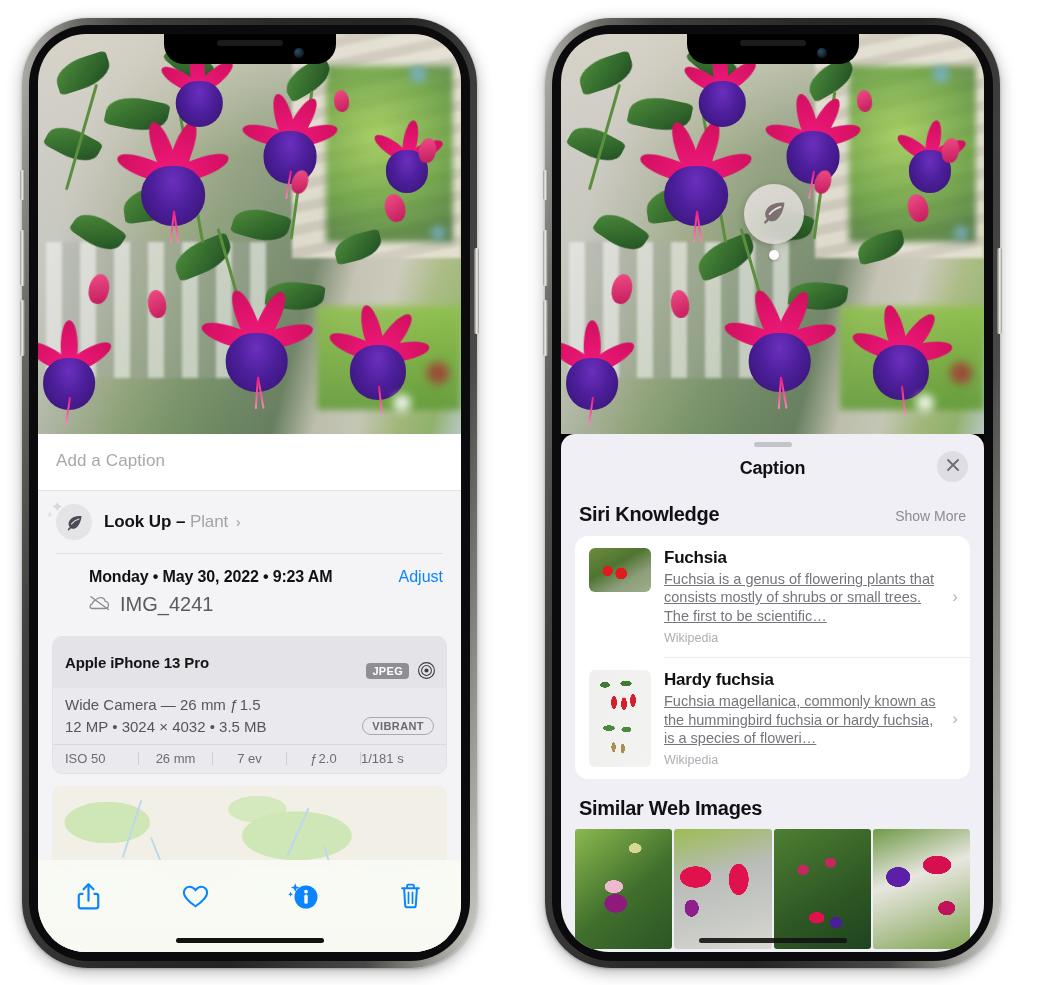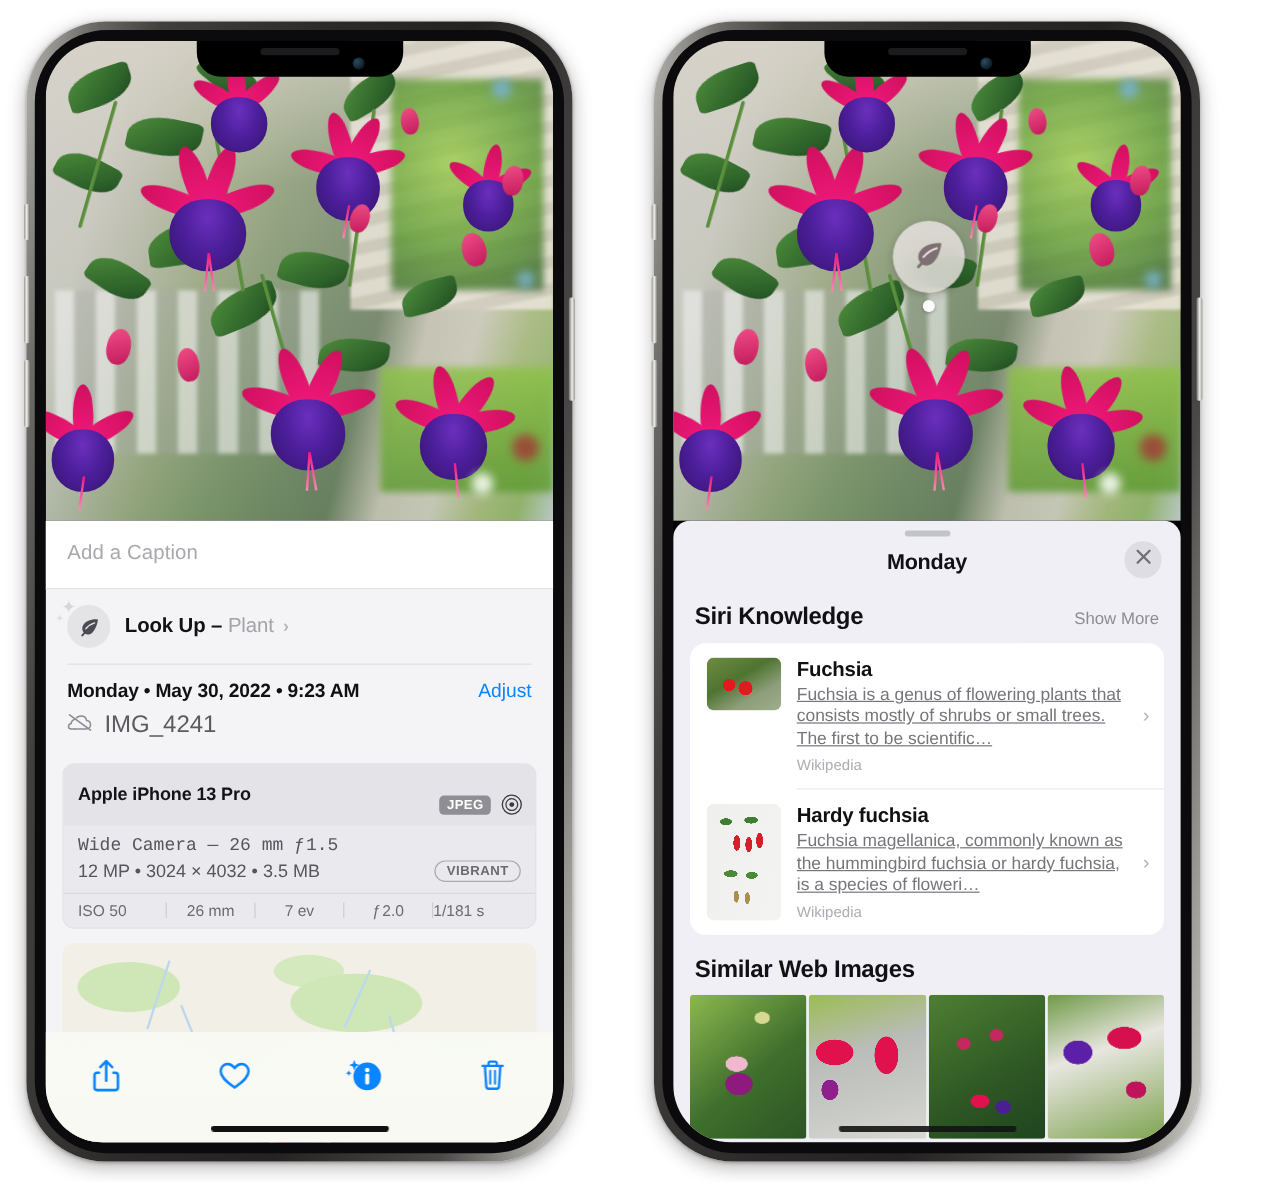--- a/index.html
+++ b/index.html
@@ -155,21 +155,21 @@
   .spark {
     position:absolute; left:-5px; top:-5px; width:16px; height:16px;
     color:#d7d7db; font-size:15px; line-height:16px;
   }
   .spark2 { position:absolute; left:-10px; top:6px; width:9px; height:9px; color:#e0e0e4; font-size:9px; }
   .lookup-text { font-size:17px; font-weight:700; color:#121214; letter-spacing:-.1px; }
   .lookup-text .muted { font-weight:400; color:#a3a3a9; }
   .chev { color:#b6b6bb; font-size:15px; margin-left:3px; }
   .divider { height:1px; background:#e0e0e3; margin:0 18px; }
 
-  .date-block { padding:14px 18px 4px 18px; }
+  .date-block { padding:14px 18px 4px 18px;margin-left:33px; }
   .date-line { display:flex; align-items:baseline; justify-content:space-between; }
   .date-text { font-size:16px; font-weight:700; color:#111113; letter-spacing:-.15px; }
   .adjust { font-size:16px; color:#0a84ff; }
   .file-line { display:flex; align-items:center; gap:9px; margin-top:7px; padding-bottom:6px; }
   .file-name { font-size:20px; color:#5a5a60; }
 
   .cam-card {
     margin:10px 14px 0 14px; border-radius:10px; overflow:hidden;
     background:#eaeaee; border:1px solid #e2e2e6;
   }
@@ -178,21 +178,21 @@
     padding:8px 10px 8px 12px; background:#e3e3e8;
   }
   .cam-title { font-size:15px; font-weight:700; color:#141416; letter-spacing:-.1px; }
   .cam-head-right { display:flex; align-items:center; gap:8px;margin-top:16px; }
   .badge-jpeg {
     background:#8e8e94; color:#fff; font-size:11px; font-weight:700;
     padding:2px 6px; border-radius:4px; letter-spacing:.3px;
   }
   .aperture-icon { width:19px; height:19px; }
   .cam-body { padding:8px 12px 9px 12px; }
-  .cam-line1 { font-size:15px; color:#55555c;font-family:Liberation Mono, monospace; }
+  .cam-line1 { font-size:15px; color:#55555c; }
   .cam-line2row { display:flex; align-items:center; justify-content:space-between; margin-top:4px; }
   .cam-line2 { font-size:15px; color:#55555c; }
   .badge-vibrant {
     border:1px solid #a9a9b0; color:#6a6a71; font-size:11px; font-weight:600;
     padding:2px 9px; border-radius:9px; letter-spacing:.4px;
   }
   .cam-exif {
     display:flex; align-items:center; border-top:1px solid #dadade;
     padding:6px 12px 7px 12px; font-size:13px; color:#6b6b72;
   }
@@ -686,21 +686,21 @@
             </svg>
           </span>
         </div>
         <div class="vl-dot" style="left:208px; top:216px;"></div>
       </div>
 
       <div class="results-sheet">
         <div class="grabber"></div>
 
         <div class="results-head">
-          <div class="results-title">Monday</div>
+          <div class="results-title">Caption</div>
           <div class="close-btn">
             <span>
               <svg width="14" height="14" viewBox="0 0 14 14" aria-hidden="true">
                 <path d="M2 2 L12 12 M12 2 L2 12" stroke="#6e6e76" stroke-width="1.9" stroke-linecap="round"></path>
               </svg>
             </span>
           </div>
         </div>
 
         <div class="section-head">

